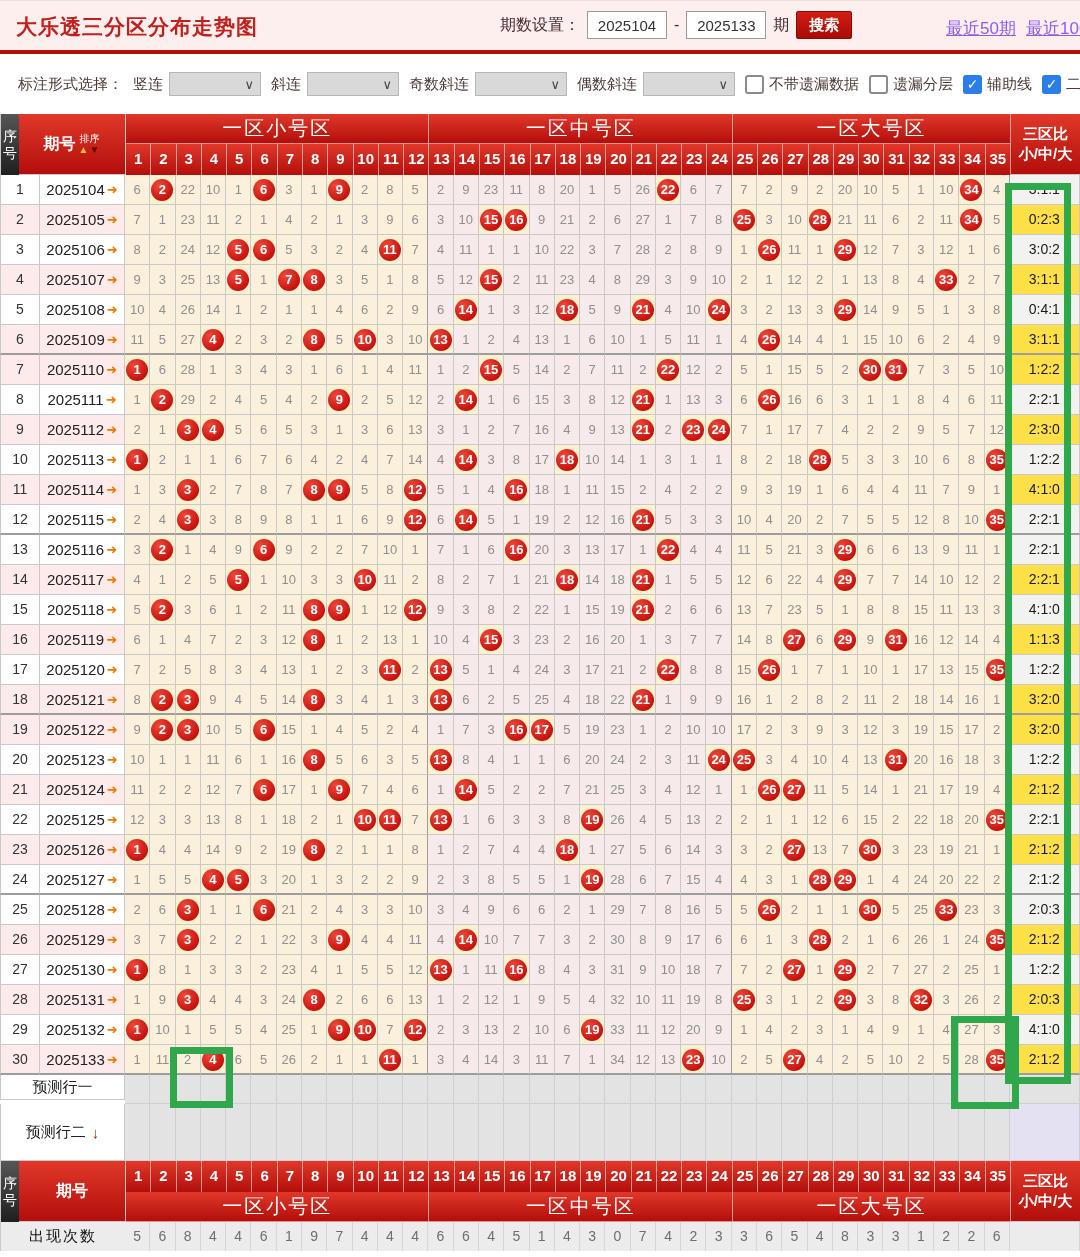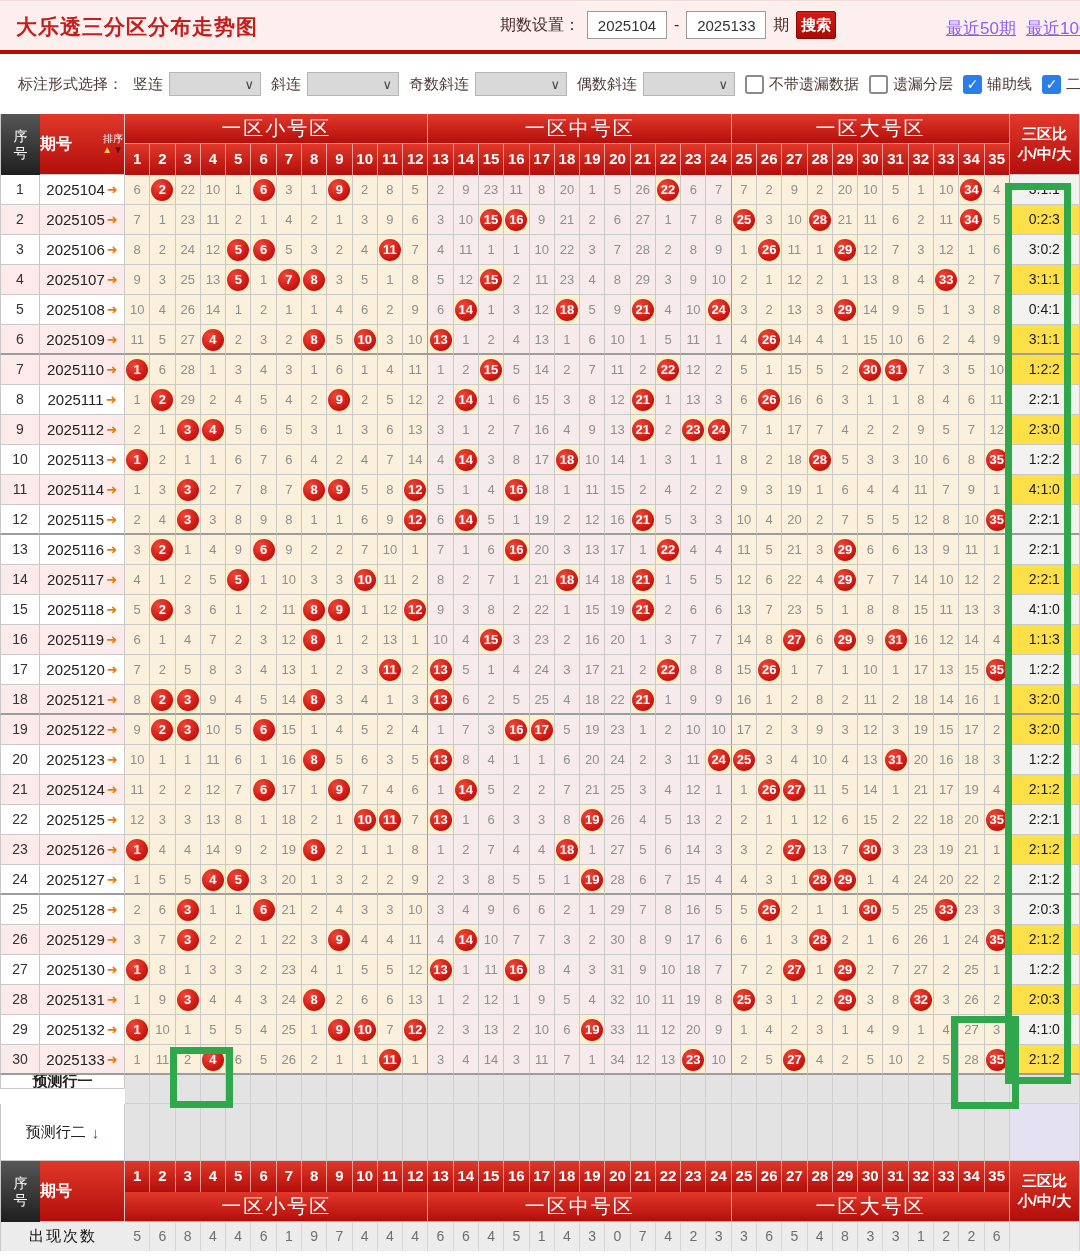--- a/index.html
+++ b/index.html
@@ -4,21 +4,21 @@
 <style>
   *{box-sizing:border-box;margin:0;padding:0}
   body{font-family:"Liberation Sans","DejaVu Sans",sans-serif;background:#fff}
   .page{position:relative;width:1080px;height:1257px;overflow:hidden;background:#fff}
 
   
   .topbar{position:relative;margin-top:0;height:50px;background:#fcefee;border-top:1px solid #f3dcdc}
   .title{position:absolute;left:16px;top:12px;font-size:21px;font-weight:bold;color:#c2201d;letter-spacing:1px}
   .periodset{position:absolute;left:500px;top:10px;display:flex;align-items:center;gap:7px;font-size:16px;color:#4a2b2b}
   .pinput{width:80px;height:28px;border:1px solid #9a9a9a;background:#fff;text-align:center;font-size:15px;color:#333;font-family:inherit}
-  .search-btn{height:28px;padding:0 4px;background:linear-gradient(180deg,#d41d14,#a90b07);color:#fff;border:1px solid #8a0a06;font-size:15px;font-weight:bold;cursor:pointer;font-family:inherit;border-radius:2px}
+  .search-btn{height:28px;padding:0 12px;background:linear-gradient(180deg,#d41d14,#a90b07);color:#fff;border:1px solid #8a0a06;font-size:15px;font-weight:bold;cursor:pointer;font-family:inherit;border-radius:2px}
   .toplink{position:absolute;top:16px;font-size:17px;color:#8b5cf6;text-decoration:underline;white-space:nowrap;cursor:pointer}
   .link1{left:946px}.link2{left:1026px;width:90px}
   .redline{height:4px;background:#b30d0a}
 
   
   .controls{height:60px;display:flex;align-items:center;padding-left:18px;font-size:15px;color:#4c3a34;white-space:nowrap;overflow:hidden}
   .ctl-label{margin-right:10px}
   .sel-group{display:flex;align-items:center;margin-right:10px}
   .sel-group .slabel{margin-right:6px}
   .selbox{width:92px;height:24px;background:#d9d9d9;border:1px solid #b5b5b5;display:flex;align-items:center;justify-content:flex-end;padding-right:6px;color:#444;font-size:13px;cursor:pointer}
@@ -40,21 +40,21 @@
   .rowA .cs,.rowA .cp{background:#fff}
   .rowB .cs,.rowB .cp{background:#fdeaea}
   .ratA{background:#f2f2f0}.ratB{background:#fde047}
   .grp .cell{border-bottom:2px solid #9d9d9d}
   .drawnbg{background:#fbf0cf}
   .circle{display:block;width:22px;height:22px;margin:3.5px auto 0;border-radius:50%;background:radial-gradient(circle at 35% 30%,#ef483a,#c50f0b 75%);color:#fff;font-size:13px;font-weight:bold;line-height:22px}
 
   
   .hdark{width:40px;background:linear-gradient(180deg,#565656,#1f1f1f);color:#fff;font-size:14px;display:flex;flex-direction:column;align-items:center;justify-content:center;line-height:17px;border-left:1px solid #c9c9c9}
   .hred{background:linear-gradient(180deg,#e0382a,#b30e0b);color:#fff}
-  .hperiod{width:85px;display:flex;align-items:center;justify-content:space-between;font-size:16px;font-weight:bold;gap:3px}
+  .hperiod{width:107px;display:flex;align-items:center;justify-content:center;font-size:16px;font-weight:bold;gap:3px}
   .hsort{display:flex;flex-direction:column;align-items:center;font-size:10px;font-weight:normal;line-height:11px}
   .hsort .arr{letter-spacing:1px}
   .hsort .arr .up{color:#ffc23d}.hsort .arr .dn{color:#5e0a08}
   .hmid{width:885px;display:flex;flex-direction:column}
   .hzones{display:flex;height:30px}
   .hzone{display:flex;align-items:center;justify-content:center;font-size:20px;font-weight:normal;letter-spacing:2px;border-right:1px solid rgba(255,255,255,.55);border-bottom:1px solid rgba(255,255,255,.45)}
   .hnums{display:flex;height:31px}
   .hnum{width:25.2857px;line-height:30px;text-align:center;font-size:15px;font-weight:bold;border-right:1px solid rgba(255,255,255,.55);flex:none}
   .hratio{width:70px;display:flex;flex-direction:column;align-items:center;justify-content:center;font-size:15px;font-weight:bold;line-height:20px}
 
@@ -1783,21 +1783,21 @@
         <div class="cell cn z3">10</div>
         <div class="cell cn z3">2</div>
         <div class="cell cn z3">5</div>
         <div class="cell cn z3">28</div>
         <div class="cell cn z3 drawnbg zend">
           <span class="circle">35</span>
         </div>
         <div class="cell cr ratB">2:1:2</div>
       </div>
       <div class="frow">
-        <div class="cell plabel" style="height: 14px; font-weight: bold;">
+        <div class="cell plabel" style="height: 25px;">
           <span>预测行一</span>
         </div>
         <div class="pcell" style="height: 29px;"></div>
         <div class="pcell" style="height: 29px;"></div>
         <div class="pcell" style="height: 29px;"></div>
         <div class="pcell" style="height: 29px;"></div>
         <div class="pcell" style="height: 29px;"></div>
         <div class="pcell" style="height: 29px;"></div>
         <div class="pcell" style="height: 29px;"></div>
         <div class="pcell" style="height: 29px;"></div>

